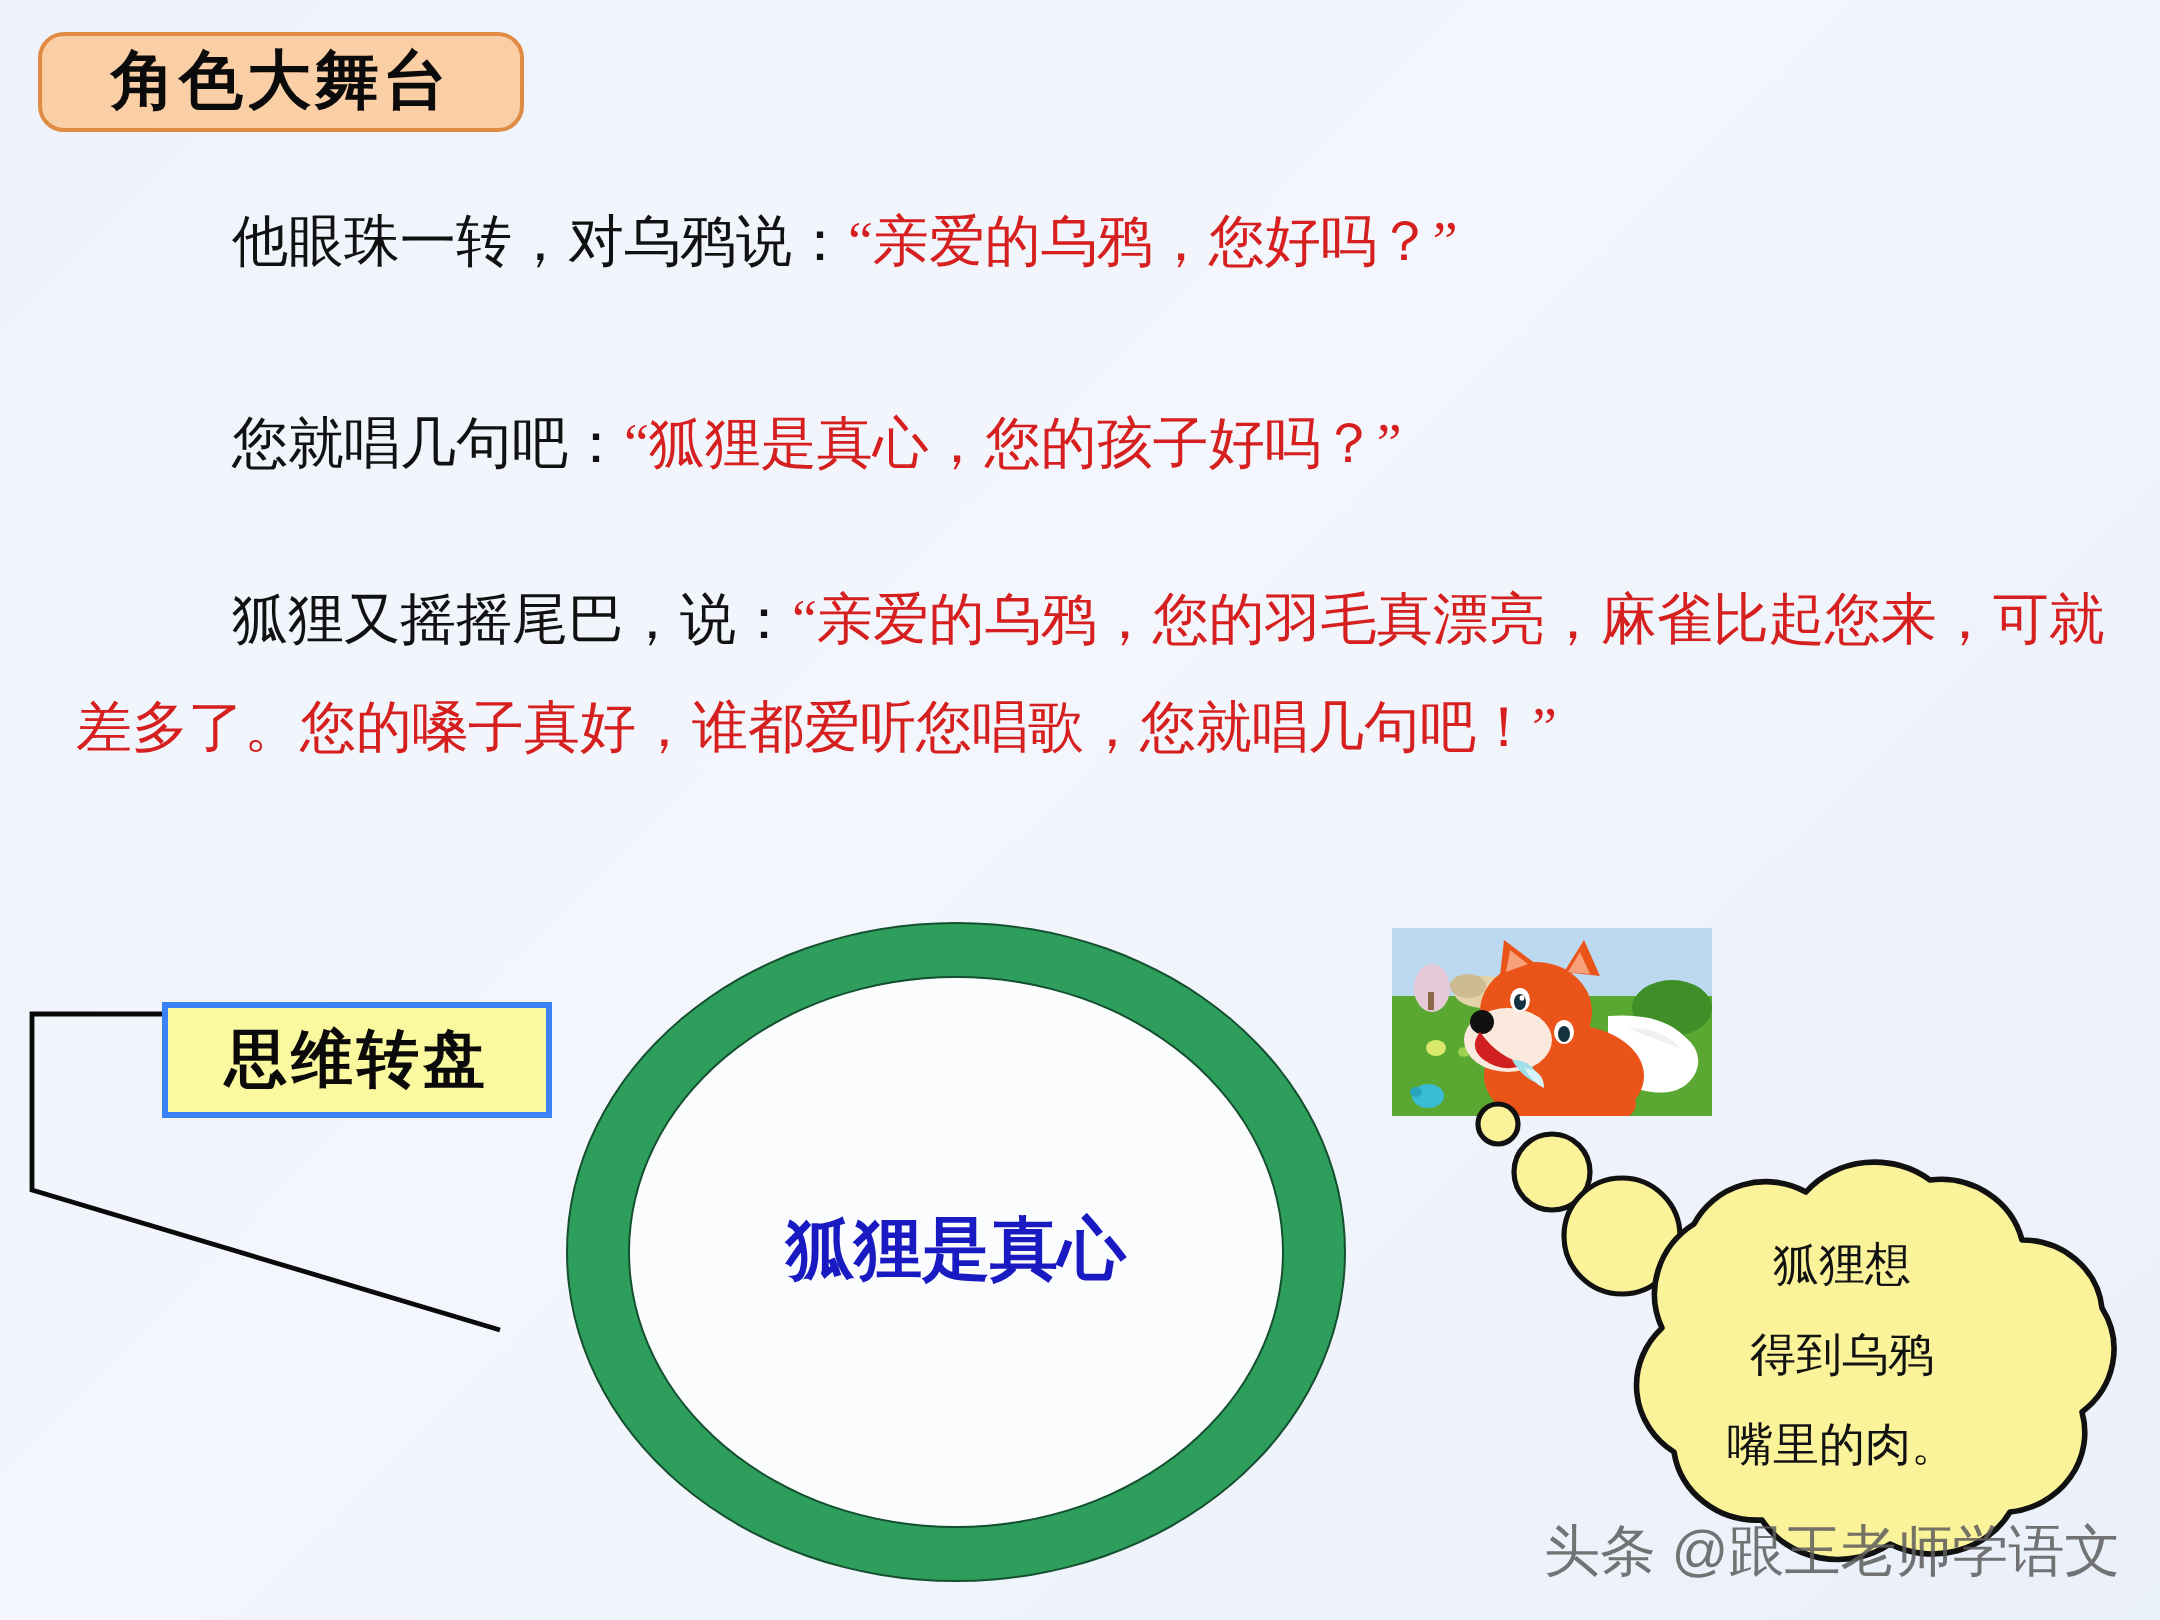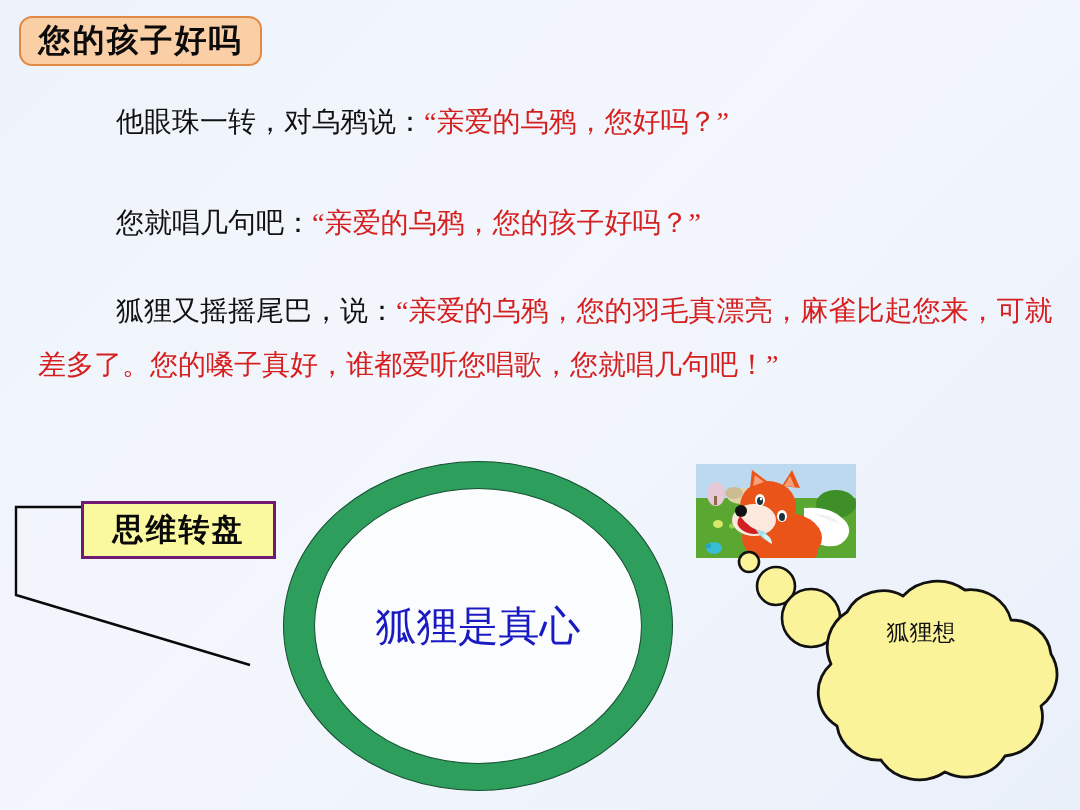--- a/index.html
+++ b/index.html
@@ -73,21 +73,21 @@
 
   
   .label-box {
     position: absolute;
     left: 81px;
     top: 501px;
     width: 195px;
     height: 58px;
     box-sizing: border-box;
     background: #fbf9a0;
-    border: 3px solid #701a75;
+    border: 3px solid #3b82f6;
     display: flex;
     align-items: center;
     justify-content: center;
     font-size: 31px;
     font-weight: bold;
     color: #0a0a0a;
     letter-spacing: 2px;
     font-family: "Liberation Serif", "DejaVu Serif", serif;
   }
 
@@ -117,23 +117,23 @@
     background: #fbfcfe;
     border: 1.5px solid #14502f;
     box-sizing: border-box;
     display: flex;
     flex-direction: column;
     align-items: center;
     justify-content: center;
   }
   .ring-line {
     color: #1a1ac2;
-    font-size: 41px;
+    font-size: 34px;
     line-height: 42px;
-    font-weight: normal;
+    font-weight: bold;
     white-space: nowrap;
     font-family: "Liberation Serif", "DejaVu Serif", serif;
   }
 
   
   .fox-pic {
     position: absolute;
     left: 696px;
     top: 464px;
     width: 160px;
@@ -173,29 +173,29 @@
     white-space: nowrap;
     font-family: "Liberation Sans", "DejaVu Sans", sans-serif;
   }
 </style>
 </head>
 <body>
 
 <div id="slide">
 
   <div class="title-badge">
-    <span>您的孩子好吗</span>
+    <span>角色大舞台</span>
   </div>
 
   <div class="para" id="para-1">
     <span class="indent"></span><span class="black">他眼珠一转，对乌鸦说：</span><span class="red">“亲爱的乌鸦，您好吗？”</span>
   </div>
 
   <div class="para" id="para-2">
-    <span class="indent"></span><span class="black">您就唱几句吧：</span><span class="red">“亲爱的乌鸦，您的孩子好吗？”</span>
+    <span class="indent"></span><span class="black">您就唱几句吧：</span><span class="red">“狐狸是真心，您的孩子好吗？”</span>
   </div>
 
   <div class="para" id="para-3">
     <span class="indent"></span><span class="black">狐狸又摇摇尾巴，说：</span><span class="red">“亲爱的乌鸦，您的羽毛真漂亮，麻雀比起您来，可就差多了。您的嗓子真好，谁都爱听您唱歌，您就唱几句吧！”</span>
   </div>
 
   <svg class="callout-tail" viewBox="0 0 300 200">
     <polyline points="82,22 16,22 16,110 250,180" fill="none" stroke="#0a0a0a" stroke-width="2.4" stroke-linejoin="miter" stroke-linecap="butt"></polyline>
   </svg>
 
@@ -260,17 +260,20 @@
                a40 38 0 0 1 40 34
                a42 40 0 0 1 -10 52
                a42 40 0 0 1 -36 50
                a44 40 0 0 1 -60 16
                a44 40 0 0 1 -64 -12
                a42 40 0 0 1 -44 -34
                a42 40 0 0 1 -6 -62 z" fill="#faf39a" stroke="#111111" stroke-width="2.8" stroke-linejoin="round"></path>
     </svg>
     <div class="bubble-text">
       <div>狐狸想</div>
+      <div>得到乌鸦</div>
+      <div>嘴里的肉。</div>
     </div>
   </div>
 
+  <div class="watermark">头条 @跟王老师学语文</div>
 
 </div>
 
 </body></html>

